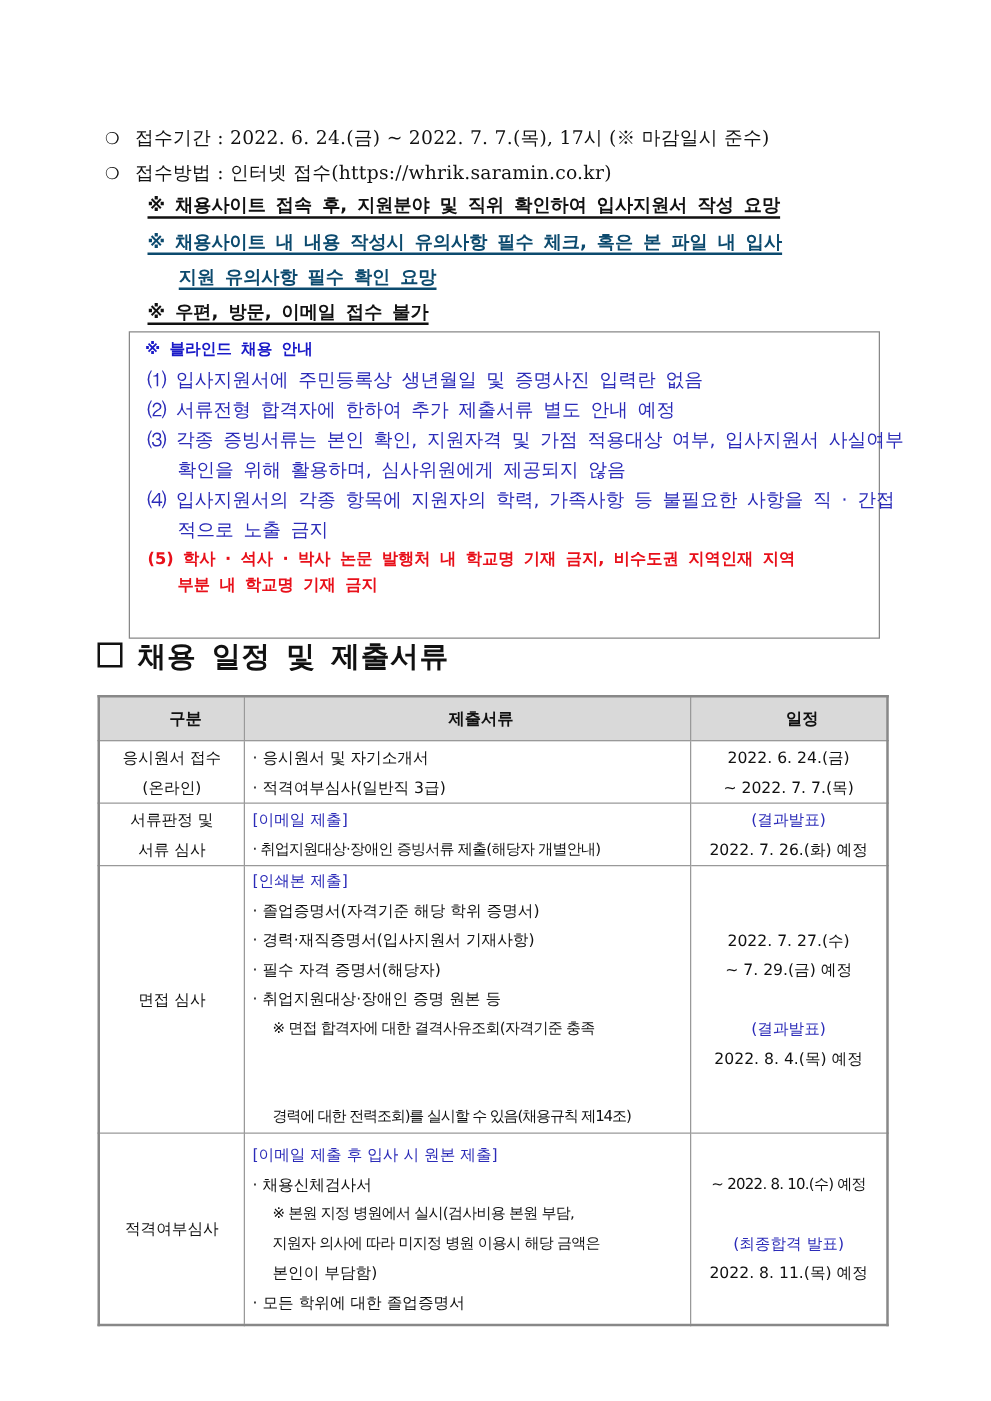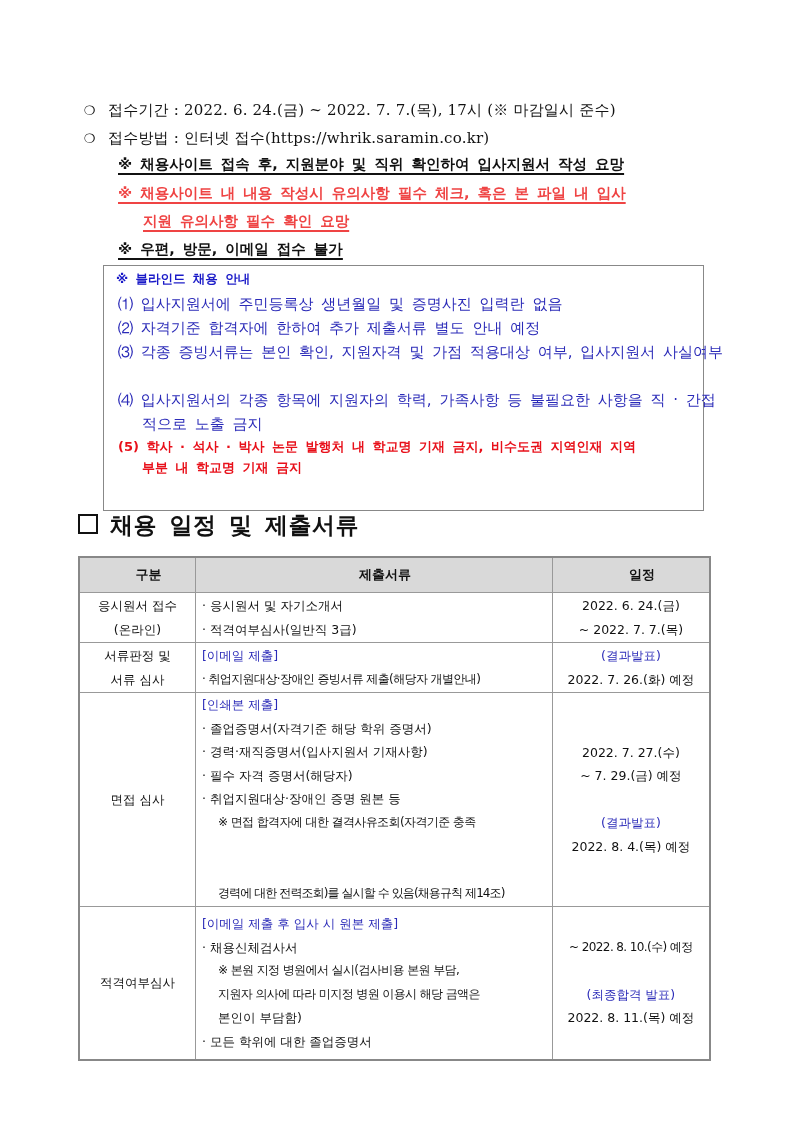--- a/index.html
+++ b/index.html
@@ -6,21 +6,21 @@
   body {
     width: 793px; height: 1121px; position: relative; overflow: hidden;
     font-family: "DejaVu Serif", "Liberation Serif", serif;
     color: #111;
   }
   .line { position: absolute; white-space: nowrap; }
   .bullet-line { left: 84px; font-size: 15px; letter-spacing: 0.2px; }
   .bullet { display: inline-block; width: 24px; font-family: "DejaVu Sans", sans-serif; font-size: 13px; }
   .note { font-family: "DejaVu Sans", sans-serif; font-weight: bold; font-size: 14.5px; text-decoration: underline; text-underline-offset: 4px; text-decoration-thickness: 1.5px; word-spacing: 3px; }
   .note-black { color: #111; }
-  .note-red { color: #ef4444; }
+  .note-red { color: #0c4a6e; }
 
   .blind-box {
     position: absolute; left: 103px; top: 265px; width: 601px; height: 246px;
     border: 1.5px solid #888; box-sizing: border-box;
     font-family: "DejaVu Sans", sans-serif;
   }
   .blind-title { position: absolute; left: 12px; top: 5px; font-weight: bold; color: #1a1ac8; font-size: 12.5px; word-spacing: 3px; }
   .blind-item { position: absolute; left: 14px; font-size: 15px; color: #2b2bb8; word-spacing: 3px; white-space: nowrap; }
   .blind-item.red { color: #e8101a; font-weight: bold; font-size: 13px; }
 
@@ -57,22 +57,23 @@
 </div>
 
 <div class="line note note-black" style="left:118px; top:155px;">※ 채용사이트 접속 후, 지원분야 및 직위 확인하여 입사지원서 작성 요망</div>
 <div class="line note note-red" style="left:118px; top:184px;">※ 채용사이트 내 내용 작성시 유의사항 필수 체크, 혹은 본 파일 내 입사</div>
 <div class="line note note-red" style="left:143px; top:212px;">지원 유의사항 필수 확인 요망</div>
 <div class="line note note-black" style="left:118px; top:240px;">※ 우편, 방문, 이메일 접수 불가</div>
 
 <div class="blind-box">
   <div class="blind-title">※ 블라인드 채용 안내</div>
   <div class="blind-item" style="top:29px;">⑴ 입사지원서에 주민등록상 생년월일 및 증명사진 입력란 없음</div>
-  <div class="blind-item" style="top:53px;">⑵ 자격기준 합격자에 한하여 추가 제출서류 별도 안내 예정</div>
+  <div class="blind-item" style="top:53px;">⑵ 서류전형 합격자에 한하여 추가 제출서류 별도 안내 예정</div>
   <div class="blind-item" style="top:77px;">⑶ 각종 증빙서류는 본인 확인, 지원자격 및 가점 적용대상 여부, 입사지원서 사실여부</div>
+  <div class="blind-item" style="top:101px; left:38px;">확인을 위해 활용하며, 심사위원에게 제공되지 않음</div>
   <div class="blind-item" style="top:125px;">⑷ 입사지원서의 각종 항목에 지원자의 학력, 가족사항 등 불필요한 사항을 직 · 간접</div>
   <div class="blind-item" style="top:149px; left:38px;">적으로 노출 금지</div>
   <div class="blind-item red" style="top:172px;">(5) 학사 · 석사 · 박사 논문 발행처 내 학교명 기재 금지, 비수도권 지역인재 지역</div>
   <div class="blind-item red" style="top:193px; left:38px;">부분 내 학교명 기재 금지</div>
 </div>
 
 <div class="section-title">
   <span class="sq"></span><span>채용 일정 및 제출서류</span>
 </div>
 

